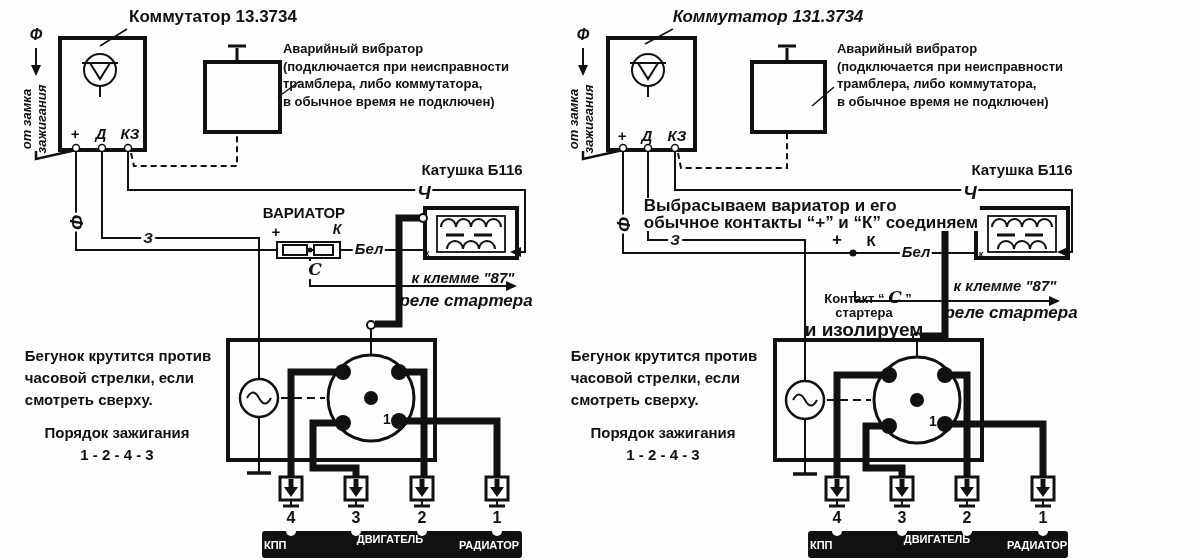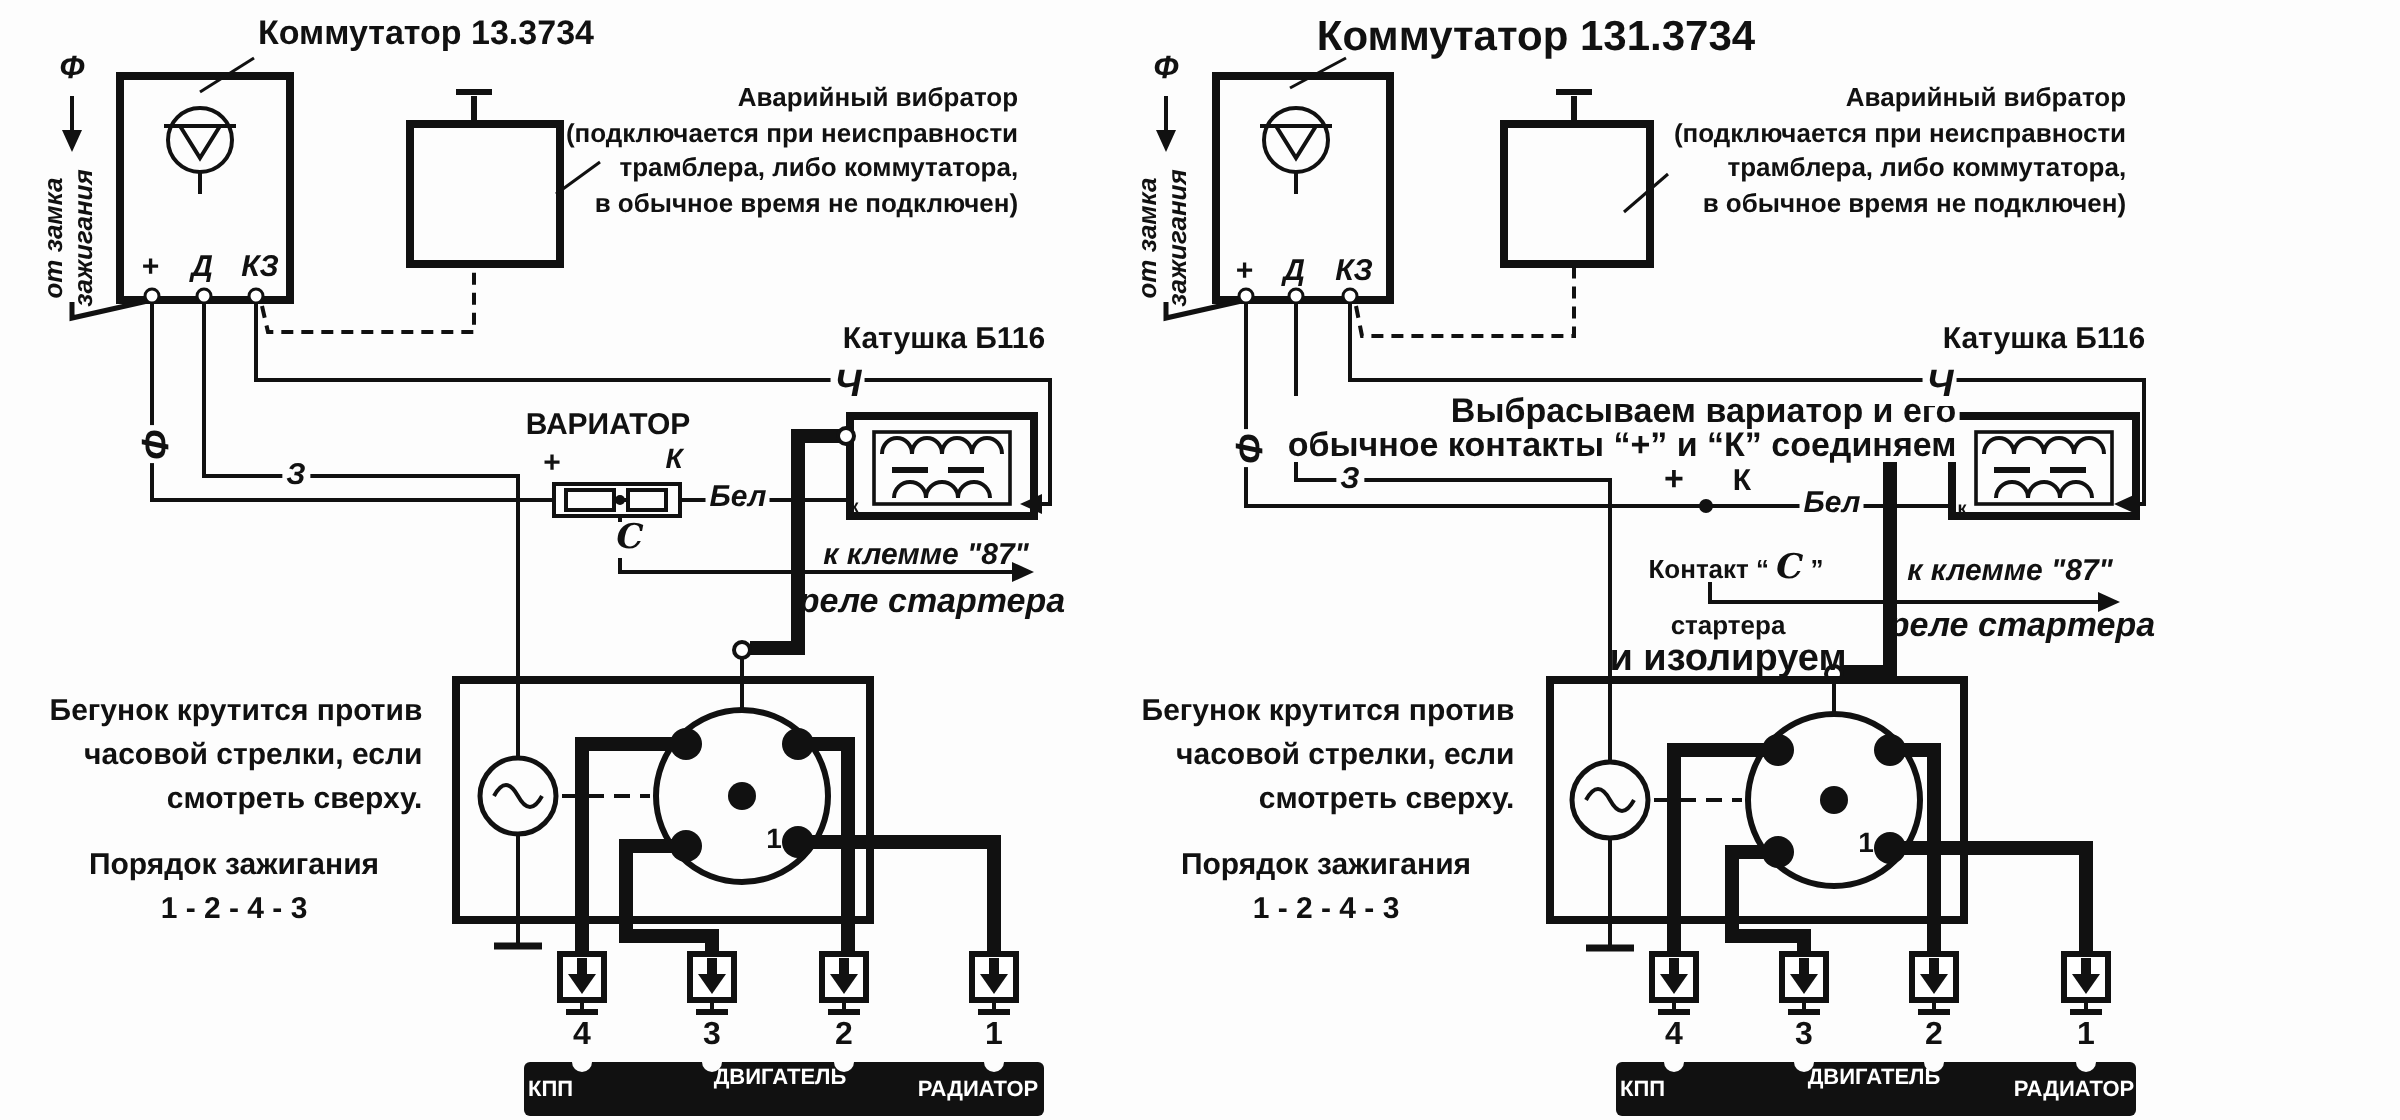--- a/index.html
+++ b/index.html
@@ -4,21 +4,21 @@
 <style>
   html,body{margin:0;padding:0;}
   .canvas{position:relative;width:1200px;height:560px;background:#fdfdfd;overflow:hidden;
           font-family:"Liberation Sans",sans-serif;}
   svg{position:absolute;left:0;top:0;}
   .lbl{position:absolute;color:#111;font-weight:bold;white-space:nowrap;line-height:1.05;}
   .c{transform:translateX(-50%);}
   .it{font-style:italic;}
   .bg{background:#fdfdfd;padding:0 2px;}
   .white{color:#fff;}
-  .blk{position:absolute;color:#111;font-weight:bold;text-align:right;transform:translateX(-50%);white-space:nowrap;}
+  .blk{position:absolute;color:#111;font-weight:bold;text-align:left;transform:translateX(-50%);white-space:nowrap;}
   .vtext{position:absolute;color:#111;font-weight:bold;font-style:italic;text-align:center;
          transform:translate(-50%,-50%) rotate(-90deg);white-space:nowrap;}
   .rot90{transform:translate(-50%,0) rotate(90deg);}
   .cs{font-family:"DejaVu Serif",serif;font-style:italic;font-weight:bold;font-size:17px;}
 </style>
 </head>
 <body>
 
 <div class="canvas">
 
@@ -280,42 +280,42 @@
 <div class="lbl c" style="left:117px;top:425px;font-size:15px;">Порядок зажигания</div>
 <div class="lbl c" style="left:117px;top:447px;font-size:15px;">1 - 2 - 4 - 3</div>
 <div class="lbl c" style="left:291px;top:510px;font-size:16px;">4</div>
 <div class="lbl c" style="left:356px;top:510px;font-size:16px;">3</div>
 <div class="lbl c" style="left:422px;top:510px;font-size:16px;">2</div>
 <div class="lbl c" style="left:497px;top:510px;font-size:16px;">1</div>
 <div class="lbl white" style="left:264px;top:540px;font-size:11px;">КПП</div>
 <div class="lbl c white" style="left:390px;top:534px;font-size:11px;">ДВИГАТЕЛЬ</div>
 <div class="lbl c white" style="left:489px;top:540px;font-size:11px;">РАДИАТОР</div>
 
-<div class="lbl c" style="left:768px;top:8px;font-size:21px;">Коммутатор 131.3734</div>
+<div class="lbl c" style="left:768px;top:8px;font-size:17px;font-style:italic;">Коммутатор 131.3734</div>
 <div class="lbl c it" style="left:583px;top:27px;font-size:16px;">Ф</div>
 <div class="vtext" style="left:581px;top:119px;font-size:13px;">
   <div>от замка</div>
   <div>зажигания</div>
 </div>
 <div class="blk" style="left:950px;top:40px;font-size:13px;line-height:17.5px;">
   <div>Аварийный вибратор</div>
   <div>(подключается при неисправности</div>
   <div>трамблера, либо коммутатора,</div>
   <div>в обычное время не подключен)</div>
 </div>
 <div class="lbl c it" style="left:622px;top:128px;font-size:15px;">+</div>
 <div class="lbl c it" style="left:647px;top:128px;font-size:15px;">Д</div>
 <div class="lbl c it" style="left:677px;top:128px;font-size:15px;">КЗ</div>
 <div class="blk bg" style="left:811px;top:198px;font-size:17px;line-height:16.5px;">
   <div>Выбрасываем вариатор и его</div>
   <div>обычное контакты “+” и “К” соединяем</div>
 </div>
 <div class="lbl c" style="left:837px;top:231px;font-size:17px;">+</div>
 <div class="lbl c" style="left:871px;top:233px;font-size:15px;">К</div>
-<div class="lbl c" style="left:868px;top:276px;font-size:13px;"><span>Контакт “ </span><span class="cs">С</span><span> ”</span></div>
+<div class="lbl c" style="left:868px;top:289px;font-size:13px;"><span>Контакт “ </span><span class="cs">С</span><span> ”</span></div>
 <div class="lbl c" style="left:864px;top:306px;font-size:13px;">стартера</div>
 <div class="lbl c" style="left:864px;top:320px;font-size:19px;">и изолируем</div>
 <div class="lbl c" style="left:1022px;top:162px;font-size:15px;">Катушка Б116</div>
 <div class="lbl c it bg" style="left:970px;top:183px;font-size:19px;">Ч</div>
 <div class="lbl it bg rot90" style="left:623px;top:214px;font-size:19px;">Ф</div>
 <div class="lbl c it bg" style="left:675px;top:232px;font-size:15px;">З</div>
 <div class="lbl c it bg" style="left:916px;top:244px;font-size:15px;">Бел</div>
 <div class="lbl c it" style="left:1005px;top:278px;font-size:15px;">к клемме "87"</div>
 <div class="lbl c it" style="left:1011px;top:304px;font-size:17px;">реле стартера</div>
 <div class="lbl c" style="left:981px;top:250px;font-size:9px;">к</div>

